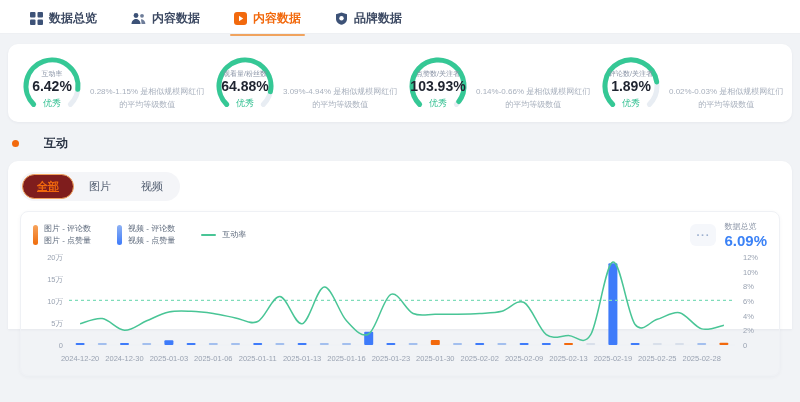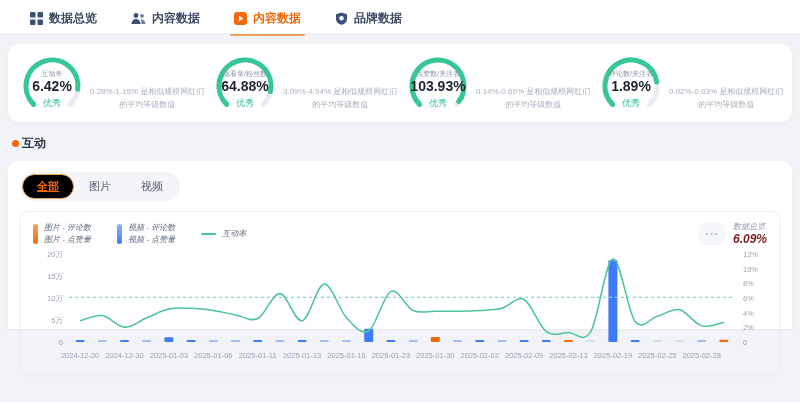--- a/index.html
+++ b/index.html
@@ -25,50 +25,50 @@
   .g-title { position:absolute; top:13px; left:0; right:0; text-align:center;
     font-size:7px; color:#8a94a6; }
   .g-value { position:absolute; top:22px; left:0; right:0; text-align:center;
     font-size:14px; font-weight:bold; color:#1f2430; }
   .g-grade { position:absolute; top:41px; left:0; right:0; text-align:center;
     font-size:9px; font-weight:normal; color:#2fbf8f; }
   .g-note { margin-top:27px; font-size:8px; color:#a8b0bd; text-align:center;
     line-height:1.6; }
 
   
-  .section-head { display:flex; align-items:center; gap:3px; margin:13px 0 0 12px; }
+  .section-head { display:flex; align-items:center; gap:25px; margin:13px 0 0 12px; }
   .section-dot { width:7px; height:7px; border-radius:50%; background:#f2690d; }
   .section-title { font-size:12px; font-weight:bold; color:#2b3445; }
 
   
   .main-card { margin:9px 8px 0; background:#fff; border-radius:10px 10px 0 0;
     padding:11px 12px; height:168px; box-shadow:0 1px 3px rgba(30,40,70,.05); }
   .tab-pills { display:inline-flex; align-items:center; background:#f4f5f8;
     border-radius:16px; padding:2px; }
   .tab-pill { padding:4px 14px; font-size:11px; color:#4f5b6e; border-radius:14px;
     border:1px solid transparent; cursor:pointer; }
-  .tab-pill.active { background:#000000; border-color:#f0a35e; color:#f2690d; font-weight:bold;text-decoration:underline; }
+  .tab-pill.active { background:#7f1d1d; border-color:#f0a35e; color:#f2690d; font-weight:bold;text-decoration:underline; }
 
   
   .chart-card { margin-top:10px; border:1px solid #eff1f5; border-radius:8px;
     padding:7px 8px 4px; box-shadow:0 1px 4px rgba(30,40,70,.04); }
-  .legend-row { display:flex; align-items:center; gap:26px; padding:2px 4px 0;font-style:italic; }
+  .legend-row { display:flex; align-items:center; gap:26px; padding:2px 4px 0; }
   .legend-item { display:flex; align-items:center; gap:6px; }
   .legend-swatch { width:5px; height:20px; border-radius:2.5px; }
   .legend-swatch.orange { background:linear-gradient(#f7a35c,#ef6c0c); }
   .legend-swatch.blue { background:linear-gradient(#8fb2f3,#3e7bfa); }
   .legend-line { width:15px; height:2px; background:#49c596; border-radius:1px; }
   .legend-text { font-size:8px; color:#5f6b7d; line-height:1.5; }
   .legend-right { margin-left:auto; display:flex; align-items:center; gap:8px; }
   .more-btn { width:26px; height:22px; border-radius:6px; background:#f5f7fb;
     color:#9db0cf; font-size:11px; font-weight:bold; display:flex; align-items:center;
     justify-content:center; letter-spacing:1px; cursor:pointer; }
   .avg-block { text-align:left; }
   .avg-label { font-size:8px; color:#8a94a6; }
-  .avg-value { font-size:12px; font-weight:bold; color:#7f1d1d; }
+  .avg-value { font-size:15px; font-weight:bold; color:#3b82f6; }
   .chart-wrap { margin-top:2px; }
 </style>
 </head>
 <body>
 
 <div class="topnav">
   <div class="nav-item">
     <span>
         <svg width="13" height="13" viewBox="0 0 13 13">
           <g fill="#3d5277">

